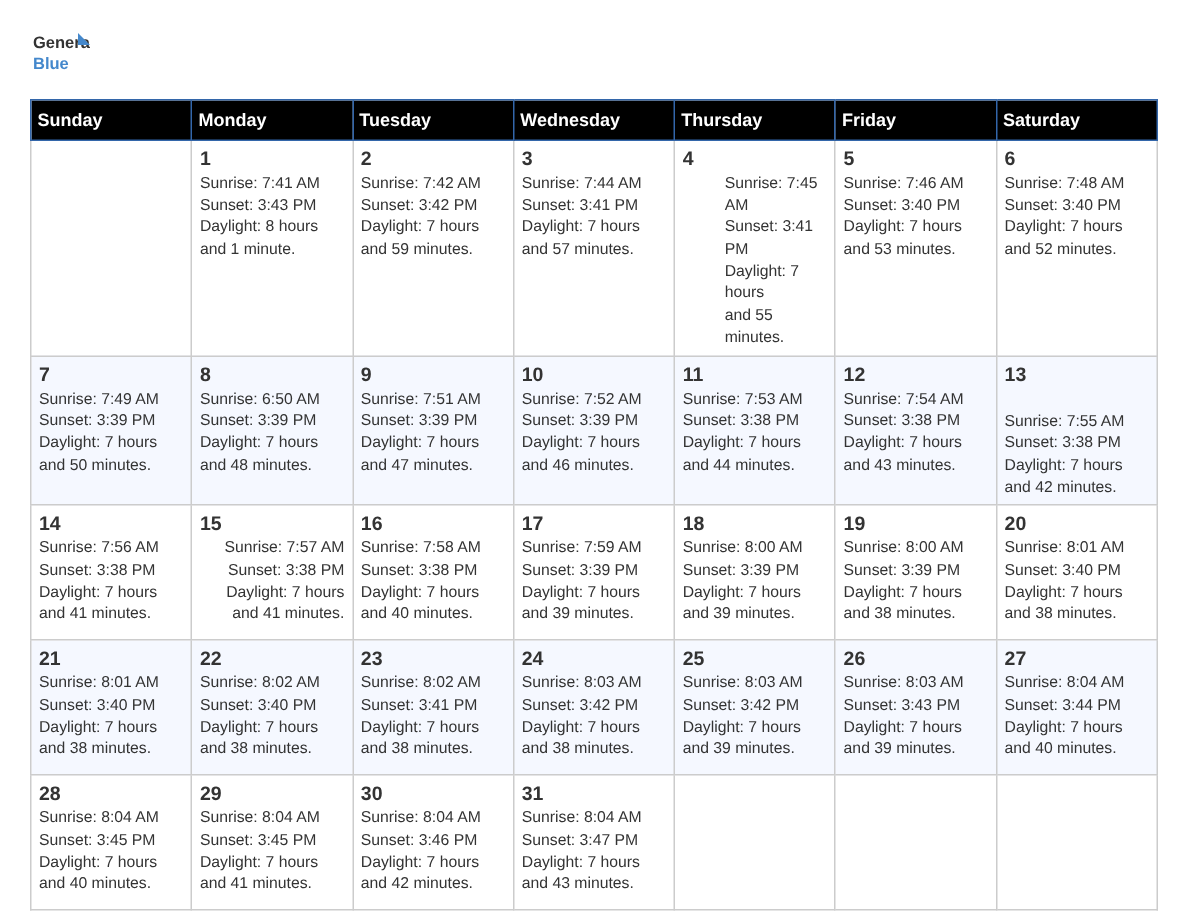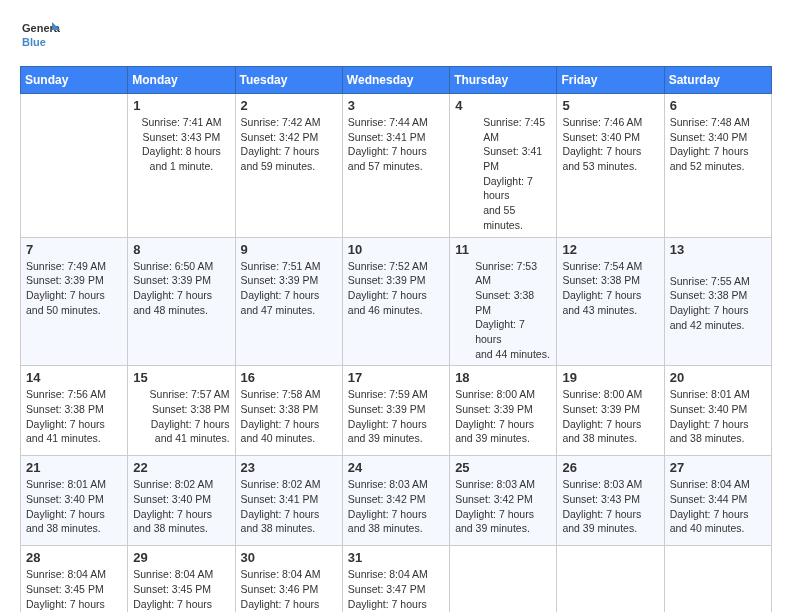--- a/index.html
+++ b/index.html
@@ -32,21 +32,21 @@
     .subtitle {
       font-size: 15px;
       color: #555;
     }
     .calendar {
       width: 100%;
       border-collapse: collapse;
       font-size: 11px;
     }
     .calendar th {
-      background-color: #3b82f6;
+      background-color: #000000;
       color: #fff;
       padding: 6px 4px;
       text-align: left;
       font-size: 12px;
       font-weight: bold;
       border: 1px solid #3366aa;
     }
     .calendar td {
       border: 1px solid #ccc;
       vertical-align: top;
@@ -98,21 +98,21 @@
         <th>Thursday</th>
         <th>Friday</th>
         <th>Saturday</th>
       </tr>
   </thead>
   <tbody id="calendar-body">
   <tr>
         <td class="empty-cell"></td>
         <td>
           <div class="day-number">1</div>
-          <div class="day-info" style="white-space: pre-line; text-align: center;">Sunrise: 7:41 AM
+          <div class="day-info" style="white-space: pre-line;">Sunrise: 7:41 AM
 Sunset: 3:43 PM
 Daylight: 8 hours
 and 1 minute.</div>
         </td>
         <td>
           <div class="day-number">2</div>
           <div class="day-info" style="white-space: pre-line;">Sunrise: 7:42 AM
 Sunset: 3:42 PM
 Daylight: 7 hours
 and 59 minutes.</div>
@@ -170,21 +170,21 @@
         </td>
         <td>
           <div class="day-number">10</div>
           <div class="day-info" style="white-space: pre-line;">Sunrise: 7:52 AM
 Sunset: 3:39 PM
 Daylight: 7 hours
 and 46 minutes.</div>
         </td>
         <td>
           <div class="day-number">11</div>
-          <div class="day-info" style="white-space: pre-line; margin-left: 20px;">Sunrise: 7:53 AM
+          <div class="day-info" style="white-space: pre-line;">Sunrise: 7:53 AM
 Sunset: 3:38 PM
 Daylight: 7 hours
 and 44 minutes.</div>
         </td>
         <td>
           <div class="day-number">12</div>
           <div class="day-info" style="white-space: pre-line;">Sunrise: 7:54 AM
 Sunset: 3:38 PM
 Daylight: 7 hours
 and 43 minutes.</div>

